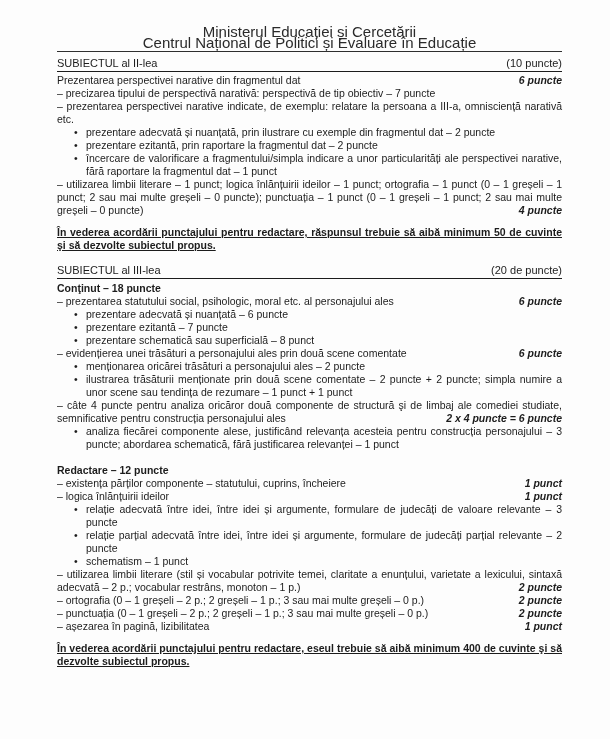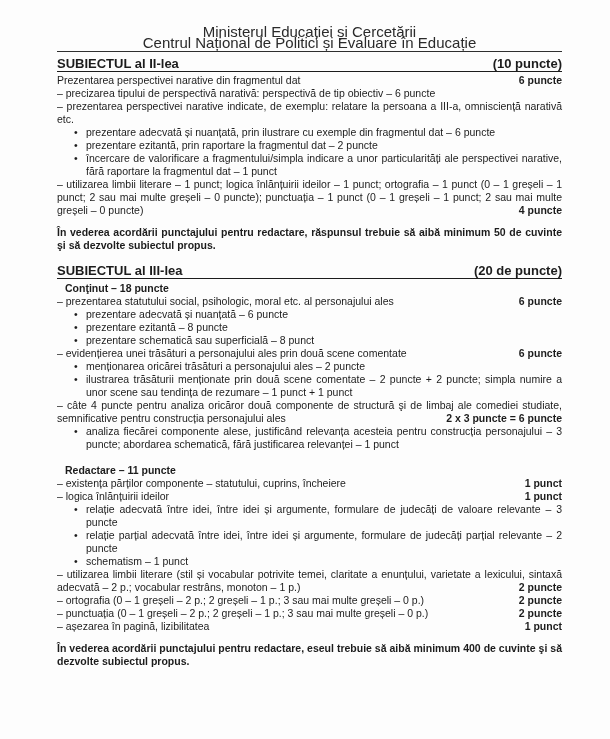--- a/index.html
+++ b/index.html
@@ -20,85 +20,86 @@
     font-size: 15px;
     line-height: 11px;
     color: #2a2a2a;
     padding-bottom: 3px;
     border-bottom: 1.4px solid #2f2f2f;
   }
   .sec-title {
     display: flex;
     justify-content: space-between;
     align-items: flex-end;
-    font-weight: 700;
-    font-size: 13px;
+    font-weight: 400;
+    font-size: 11px;
     border-bottom: 1.4px solid #1c1c1c;
     margin-top: 5px;
     padding-bottom: 1px;
   }
   section + section .sec-title { margin-top: 12px; }
   .blocks { margin-top: 2px; }
   .block { position: relative; text-align: justify; }
   .block .pts {
     position: absolute;
     right: 0;
     bottom: 0;
     font-weight: 700;
     white-space: nowrap;
+    font-style: italic;
   }
   .bullet { padding-left: 29px; }
   .bullet .marker { position: absolute; left: 17px; top: -0.5px; }
-  .subhead { font-weight: 700; margin-top: 3px; text-align: left; margin-left: 8px; }
-  .note { font-weight: 700; margin-top: 9px; }
+  .subhead { font-weight: 700; margin-top: 3px; text-align: left; }
+  .note { font-weight: 700; margin-top: 9px; text-decoration: underline; }
   .gap { margin-top: 13px; }
 </style>
 </head>
 <body>
 
 <div class="page">
   <div class="doc-header">
     <div>Ministerul Educației și Cercetării</div>
     <div>Centrul Național de Politici și Evaluare în Educație</div>
   </div>
 
   <section>
     <div class="sec-title">
       <span>SUBIECTUL al II-lea</span>
       <span>(10 puncte)</span>
     </div>
     <div class="blocks">
         <div class="block line"><span>Prezentarea perspectivei narative din fragmentul dat</span><span class="pts">6 puncte</span></div>
-        <div class="block line"><span>– precizarea tipului de perspectivă narativă: perspectivă de tip obiectiv – 6 puncte</span></div>
+        <div class="block line"><span>– precizarea tipului de perspectivă narativă: perspectivă de tip obiectiv – 7 puncte</span></div>
         <div class="block line"><span>– prezentarea perspectivei narative indicate, de exemplu: relatare la persoana a III-a, omnisciență narativă etc.</span></div>
-        <div class="block bullet"><span class="marker">•</span><span>prezentare adecvată și nuanțată, prin ilustrare cu exemple din fragmentul dat – 6 puncte</span></div>
+        <div class="block bullet"><span class="marker">•</span><span>prezentare adecvată și nuanțată, prin ilustrare cu exemple din fragmentul dat – 2 puncte</span></div>
         <div class="block bullet"><span class="marker">•</span><span>prezentare ezitantă, prin raportare la fragmentul dat – 2 puncte</span></div>
         <div class="block bullet"><span class="marker">•</span><span>încercare de valorificare a fragmentului/simpla indicare a unor particularități ale perspectivei narative, fără raportare la fragmentul dat – 1 punct</span></div>
         <div class="block line"><span>– utilizarea limbii literare – 1 punct; logica înlănțuirii ideilor – 1 punct; ortografia – 1 punct (0 – 1 greșeli – 1 punct; 2 sau mai multe greșeli – 0 puncte); punctuația – 1 punct (0 – 1 greșeli – 1 punct; 2 sau mai multe greșeli – 0 puncte)</span><span class="pts">4 puncte</span></div>
         <div class="block note"><span>În vederea acordării punctajului pentru redactare, răspunsul trebuie să aibă minimum 50 de cuvinte şi să dezvolte subiectul propus.</span></div>
       </div>
   </section>
 
   <section>
     <div class="sec-title">
       <span>SUBIECTUL al III-lea</span>
       <span>(20 de puncte)</span>
     </div>
     <div class="blocks">
         <div class="block subhead"><span>Conţinut – 18 puncte</span></div>
         <div class="block line"><span>– prezentarea statutului social, psihologic, moral etc. al personajului ales</span><span class="pts">6 puncte</span></div>
         <div class="block bullet"><span class="marker">•</span><span>prezentare adecvată și nuanțată – 6 puncte</span></div>
-        <div class="block bullet"><span class="marker">•</span><span>prezentare ezitantă – 8 puncte</span></div>
+        <div class="block bullet"><span class="marker">•</span><span>prezentare ezitantă – 7 puncte</span></div>
         <div class="block bullet"><span class="marker">•</span><span>prezentare schematică sau superficială – 8 punct</span></div>
         <div class="block line"><span>– evidențierea unei trăsături a personajului ales prin două scene comentate</span><span class="pts">6 puncte</span></div>
         <div class="block bullet"><span class="marker">•</span><span>menționarea oricărei trăsături a personajului ales – 2 puncte</span></div>
         <div class="block bullet"><span class="marker">•</span><span>ilustrarea trăsăturii menționate prin două scene comentate – 2 puncte + 2 puncte; simpla numire a unor scene sau tendința de rezumare – 1 punct + 1 punct</span></div>
-        <div class="block line"><span>– câte 4 puncte pentru analiza oricăror două componente de structură şi de limbaj ale comediei studiate, semnificative pentru construcția personajului ales</span><span class="pts">2 x 3 puncte = 6 puncte</span></div>
+        <div class="block line"><span>– câte 4 puncte pentru analiza oricăror două componente de structură şi de limbaj ale comediei studiate, semnificative pentru construcția personajului ales</span><span class="pts">2 x 4 puncte = 6 puncte</span></div>
         <div class="block bullet"><span class="marker">•</span><span>analiza fiecărei componente alese, justificând relevanța acesteia pentru construcția personajului – 3 puncte; abordarea schematică, fără justificarea relevanței – 1 punct</span></div>
-        <div class="block subhead gap"><span>Redactare – 11 puncte</span></div>
+        <div class="block subhead gap"><span>Redactare – 12 puncte</span></div>
         <div class="block line"><span>– existența părților componente – statutului, cuprins, încheiere</span><span class="pts">1 punct</span></div>
         <div class="block line"><span>– logica înlănțuirii ideilor</span><span class="pts">1 punct</span></div>
         <div class="block bullet"><span class="marker">•</span><span>relație adecvată între idei, între idei și argumente, formulare de judecăți de valoare relevante – 3 puncte</span></div>
         <div class="block bullet"><span class="marker">•</span><span>relație parțial adecvată între idei, între idei și argumente, formulare de judecăți parțial relevante – 2 puncte</span></div>
         <div class="block bullet"><span class="marker">•</span><span>schematism – 1 punct</span></div>
         <div class="block line"><span>– utilizarea limbii literare (stil și vocabular potrivite temei, claritate a enunțului, varietate a lexicului, sintaxă adecvată – 2 p.; vocabular restrâns, monoton – 1 p.)</span><span class="pts">2 puncte</span></div>
         <div class="block line"><span>– ortografia (0 – 1 greșeli – 2 p.; 2 greșeli – 1 p.; 3 sau mai multe greșeli – 0 p.)</span><span class="pts">2 puncte</span></div>
         <div class="block line"><span>– punctuația (0 – 1 greșeli – 2 p.; 2 greșeli – 1 p.; 3 sau mai multe greșeli – 0 p.)</span><span class="pts">2 puncte</span></div>
         <div class="block line"><span>– așezarea în pagină, lizibilitatea</span><span class="pts">1 punct</span></div>
         <div class="block note"><span>În vederea acordării punctajului pentru redactare, eseul trebuie să aibă minimum 400 de cuvinte şi să dezvolte subiectul propus.</span></div>

